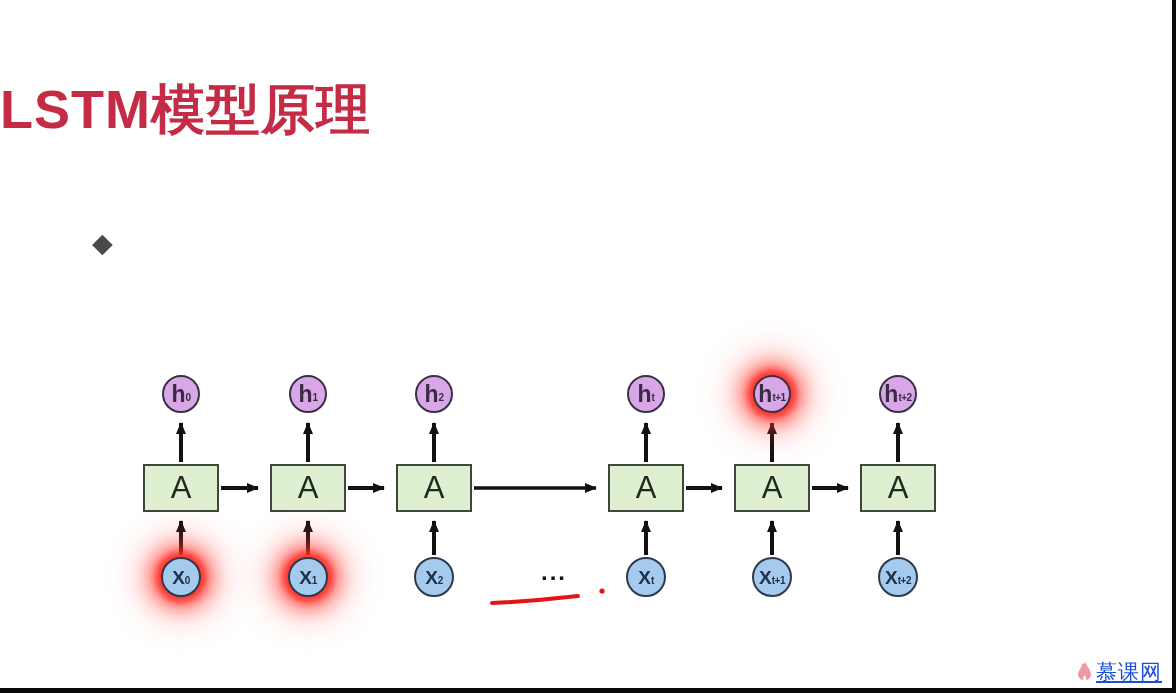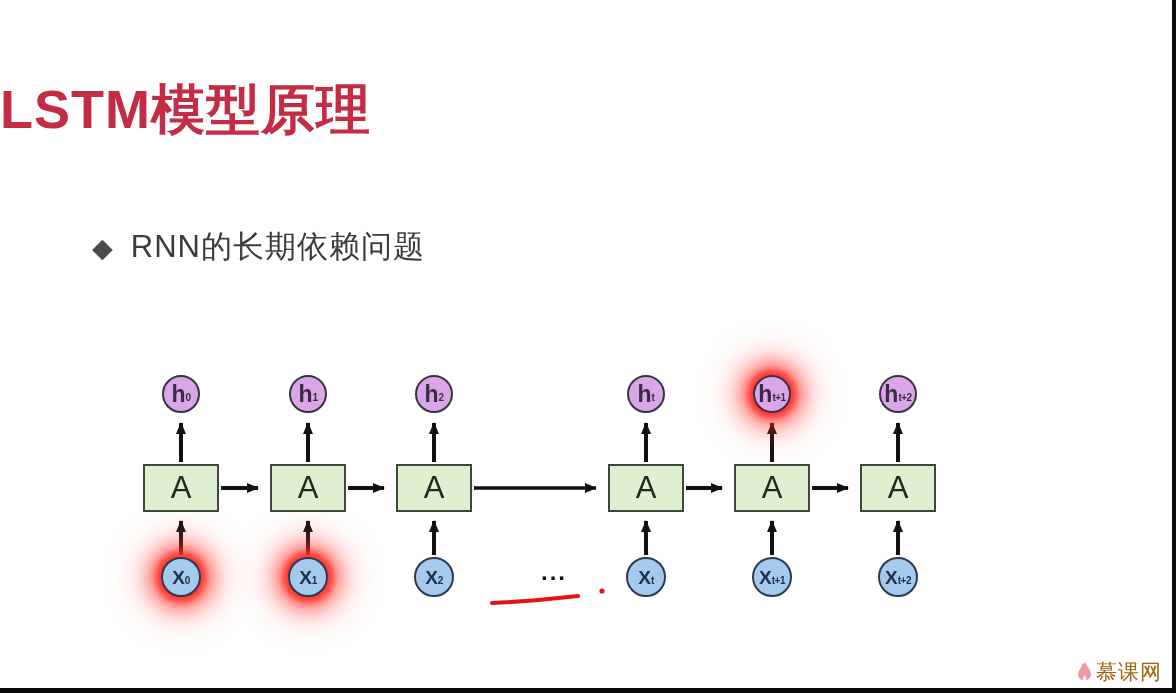--- a/index.html
+++ b/index.html
@@ -55,30 +55,29 @@
     position:absolute;left:524px;top:558px;width:60px;text-align:center;
     font-size:24px;font-weight:bold;letter-spacing:2px;color:#141414;z-index:3;
   }
 
   .arrow-layer{position:absolute;left:0;top:0;width:1176px;height:693px;z-index:2;pointer-events:none;}
 
   
   .watermark{
     position:absolute;top:658px;right:14px;display:flex;align-items:center;gap:4px;z-index:4;
   }
-  .watermark-text{font-size:21px;color:#a16207;letter-spacing:1px;}
+  .watermark-text{font-size:21px;color:#1d4ed8;letter-spacing:1px;text-decoration:underline;}
 </style>
 </head>
 <body>
 
 <div class="slide-title">LSTM模型原理</div>
 
 <div class="bullet-row">
   <span class="bullet-marker">◆</span>
-  <span class="bullet-text">RNN的长期依赖问题</span>
 </div>
 
 <svg class="arrow-layer" width="1176" height="693" viewBox="0 0 1176 693">
   <defs>
     <marker id="ah" markerUnits="userSpaceOnUse" markerWidth="14" markerHeight="12" refX="11" refY="5" orient="auto">
       <path d="M0,0 L12,5 L0,10 Z" fill="#111111"></path>
     </marker>
   </defs>
 
   <line x1="181" y1="555" x2="181" y2="521" stroke="#111" stroke-width="4" marker-end="url(#ah)"></line>

